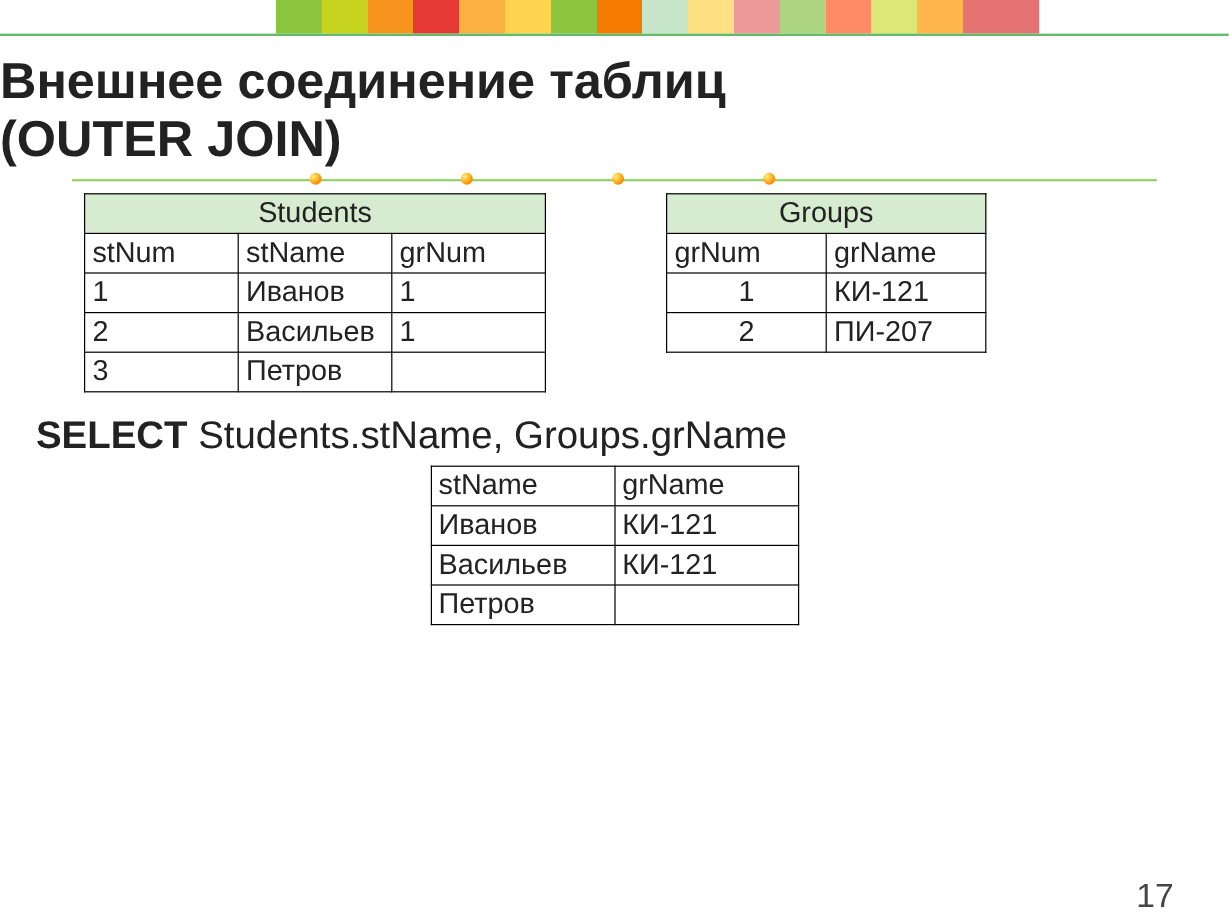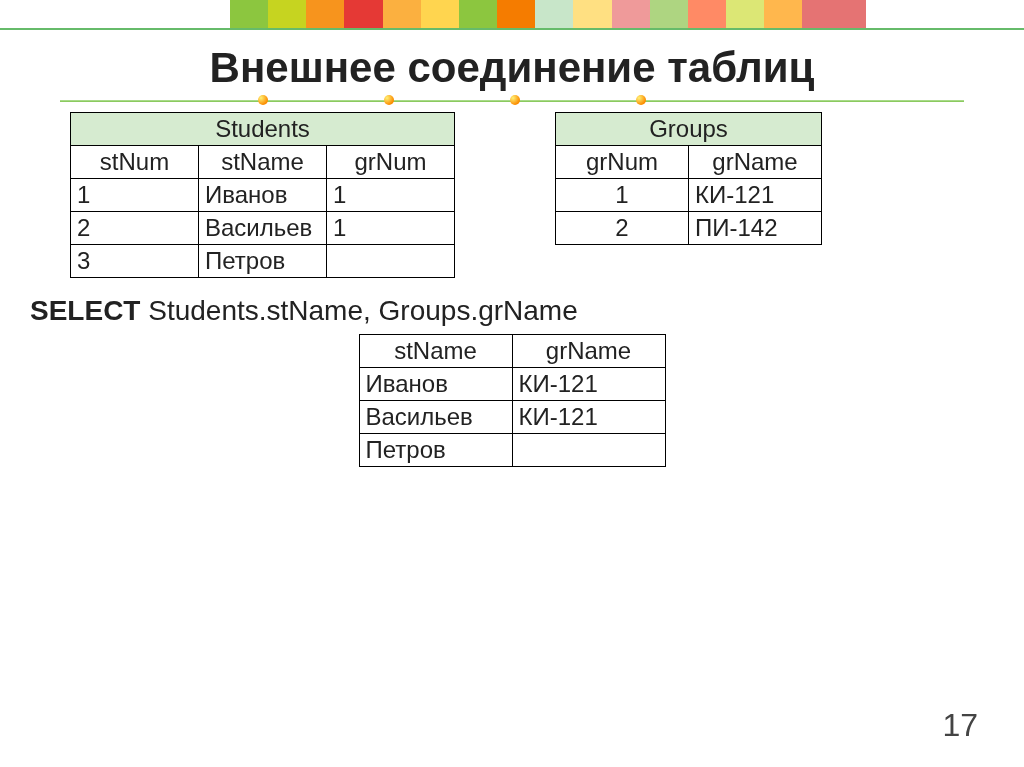--- a/index.html
+++ b/index.html
@@ -30,21 +30,20 @@
   }
   .topbar .line {
     position: absolute;
     left: 0;
     right: 0;
     top: 28px;
     height: 2px;
     background: #66bb6a;
   }
   .slide-title {
-    text-align: center;
     font-size: 42px;
     margin: 8px 0 4px 0;
     line-height: 1.15;
   }
   .rule-wrap {
     position: relative;
     height: 10px;
     margin: 0 60px 6px 60px;
   }
   .rule {
@@ -87,53 +86,54 @@
   }
   .dbtable th, .dbtable td {
     border: 1px solid #000;
     font-size: 24px;
     padding: 2px 6px;
     text-align: left;
     height: 28px;
   }
   .dbtable th {
     font-weight: normal;
-    text-align: center;
+    text-align: left;
   }
   .students th, .students td { width: 115px; }
   .students { margin-left: 10px; }
   .groups th, .groups td { width: 120px; }
   .groups .c1 { text-align: center; }
   .result th, .result td { width: 140px; }
   .result { margin: 4px auto 0 auto; }
   .sql {
     margin: 14px 60px 4px 30px;
-    font-size: 28px;
+    font-size: 32px;
     line-height: 1.35;
   }
   .sql b { font-weight: bold; }
   .page-num {
     position: absolute;
     right: 46px;
-    bottom: 23px;
-    font-size: 32px;
+    bottom: 4px;
+    font-size: 28px;
     color: #444;
     margin-left: 48px;
   }
 </style>
 </head>
 <body>
 
 <div class="topbar">
   <div class="accent"></div>
   <div class="line"></div>
 </div>
 
 <h1 class="slide-title">
   <span>Внешнее соединение таблиц</span><br>
+  <span>(OUTER JOIN)</span>
 </h1>
 
 <div class="rule-wrap">
   <div class="rule"></div>
   <div class="rule-dots">
       <span></span>
       <span></span>
       <span></span>
       <span></span>
     </div>
@@ -172,21 +172,21 @@
         <tr>
       <th>grNum</th>
       <th>grName</th>
     </tr>
     <tr>
       <td class="c1">1</td>
       <td>КИ-121</td>
     </tr>
     <tr>
       <td class="c1">2</td>
-      <td>ПИ-142</td>
+      <td>ПИ-207</td>
     </tr>
   </tbody>
     </table>
 </div>
 
 <div class="sql">
   <div>
     <b>SELECT</b><span> Students.stName, Groups.grName</span>
   </div>
 </div>

